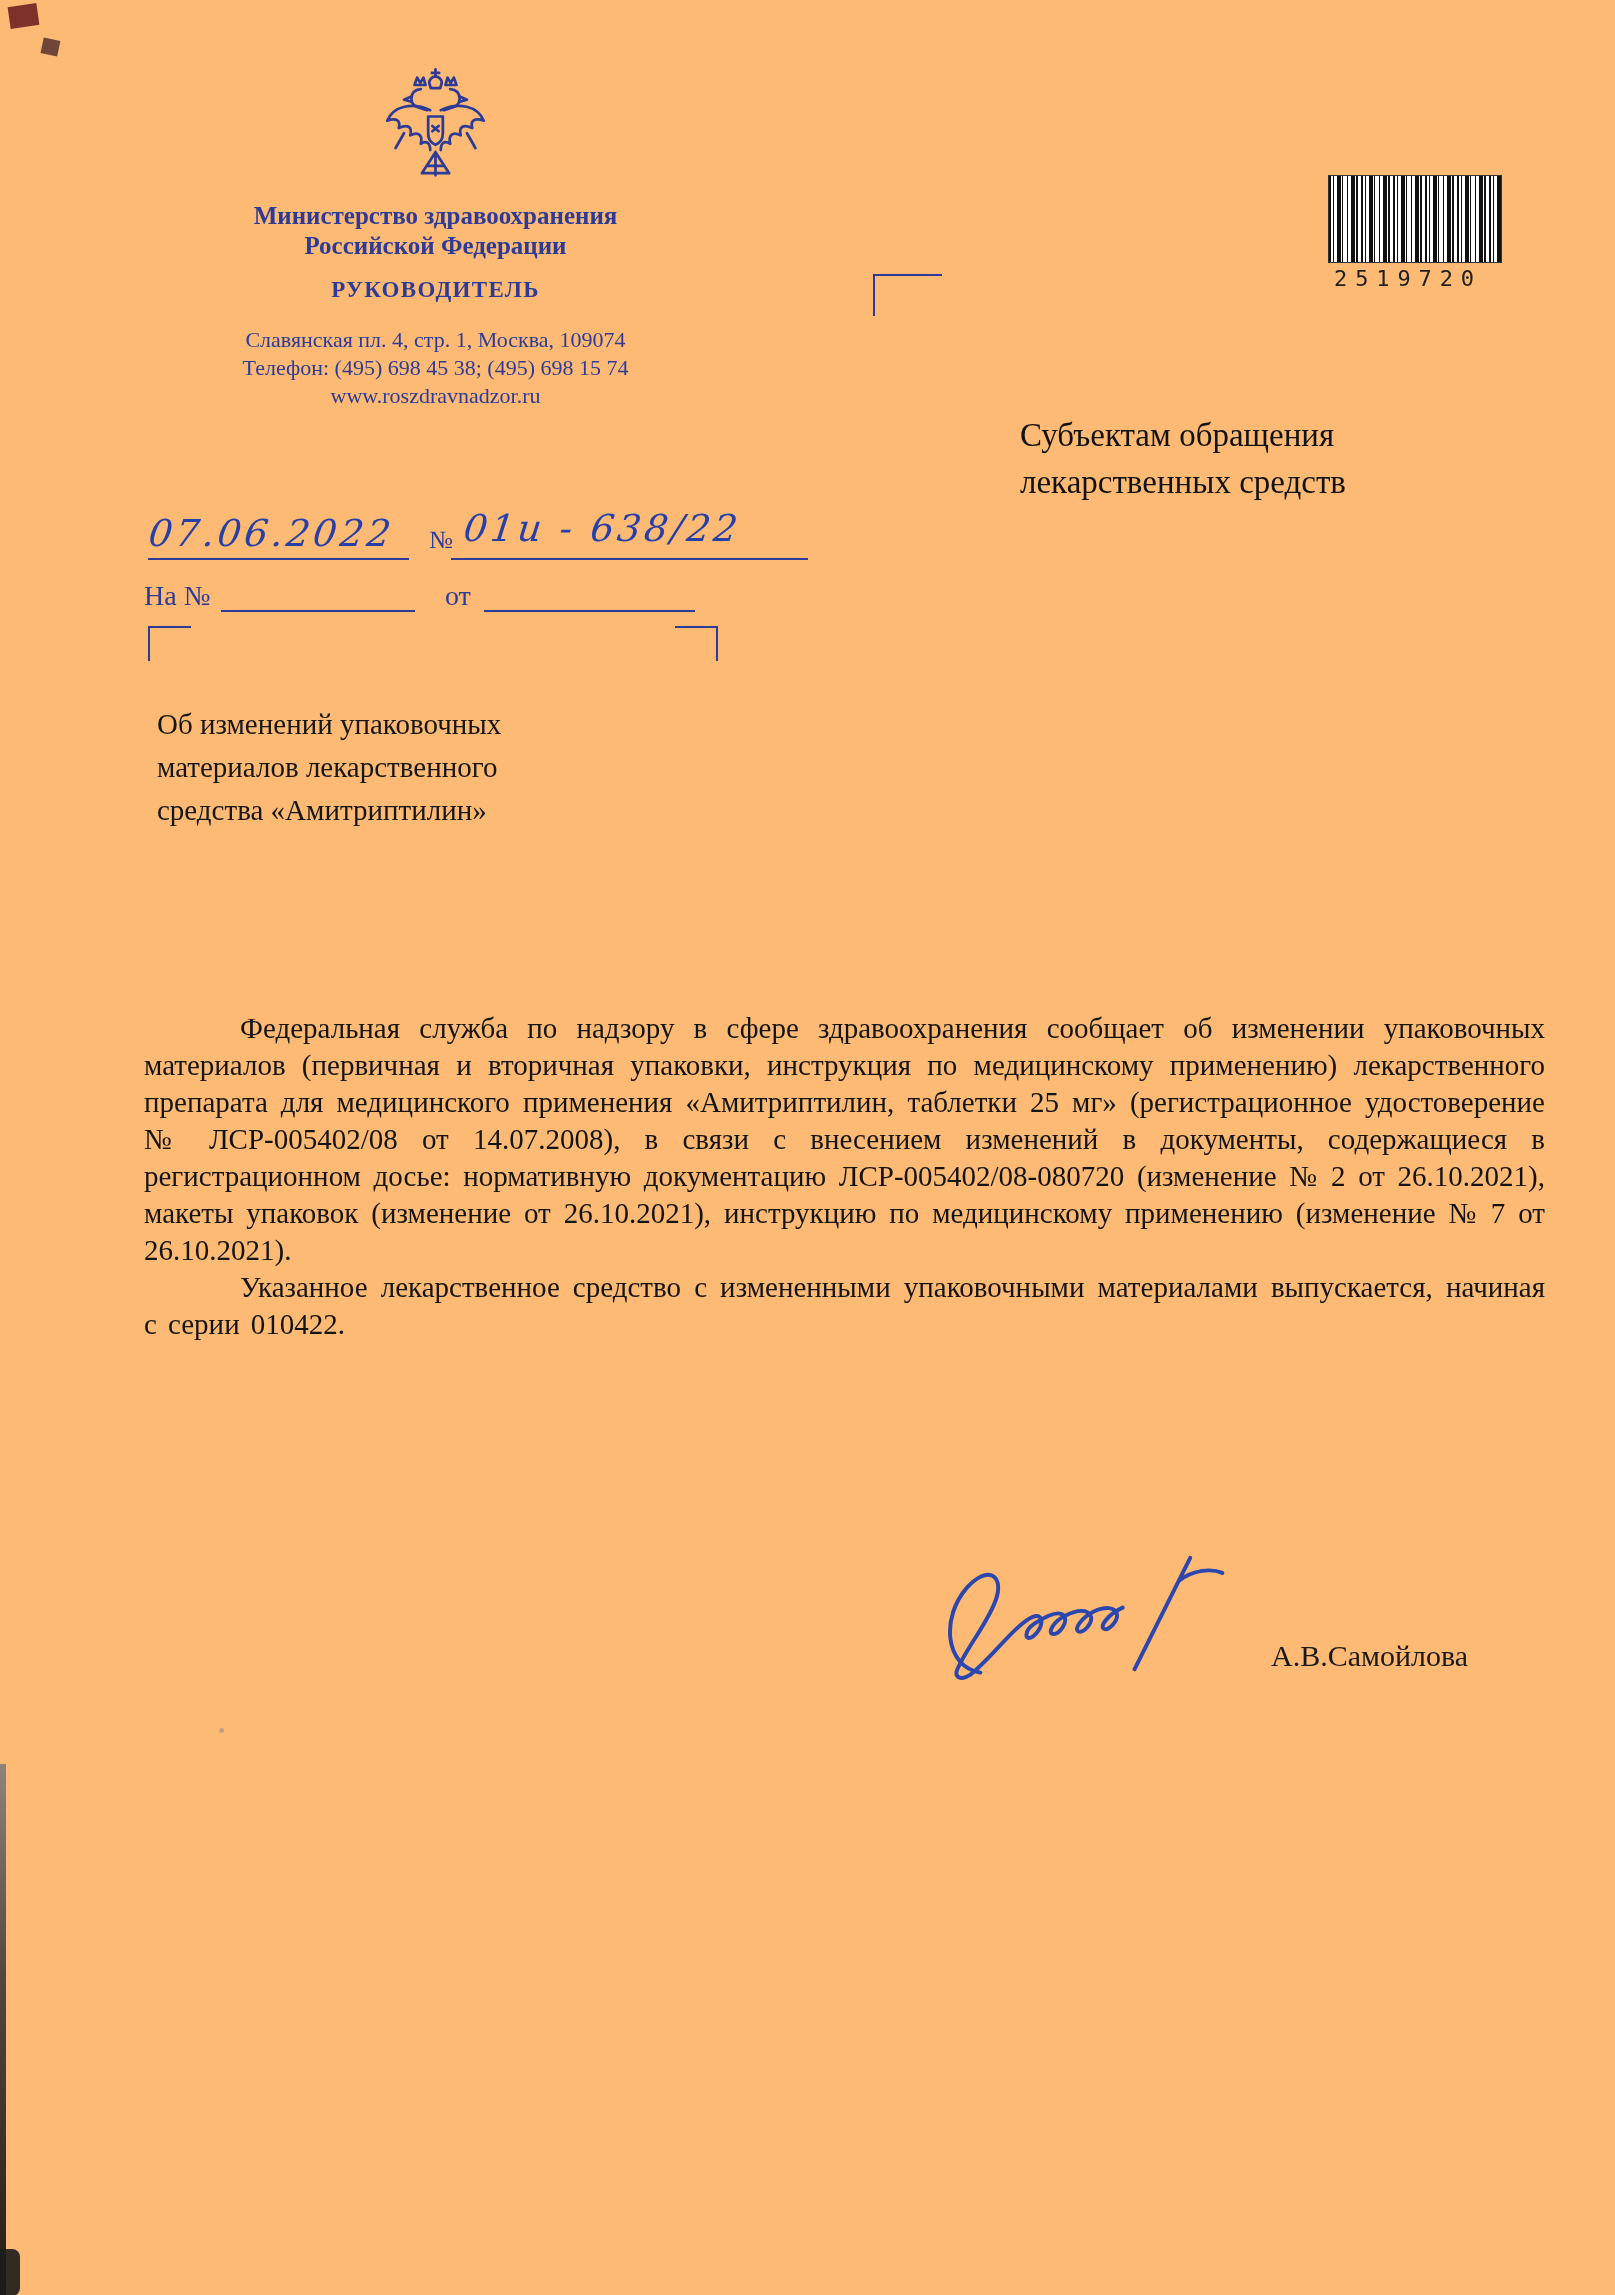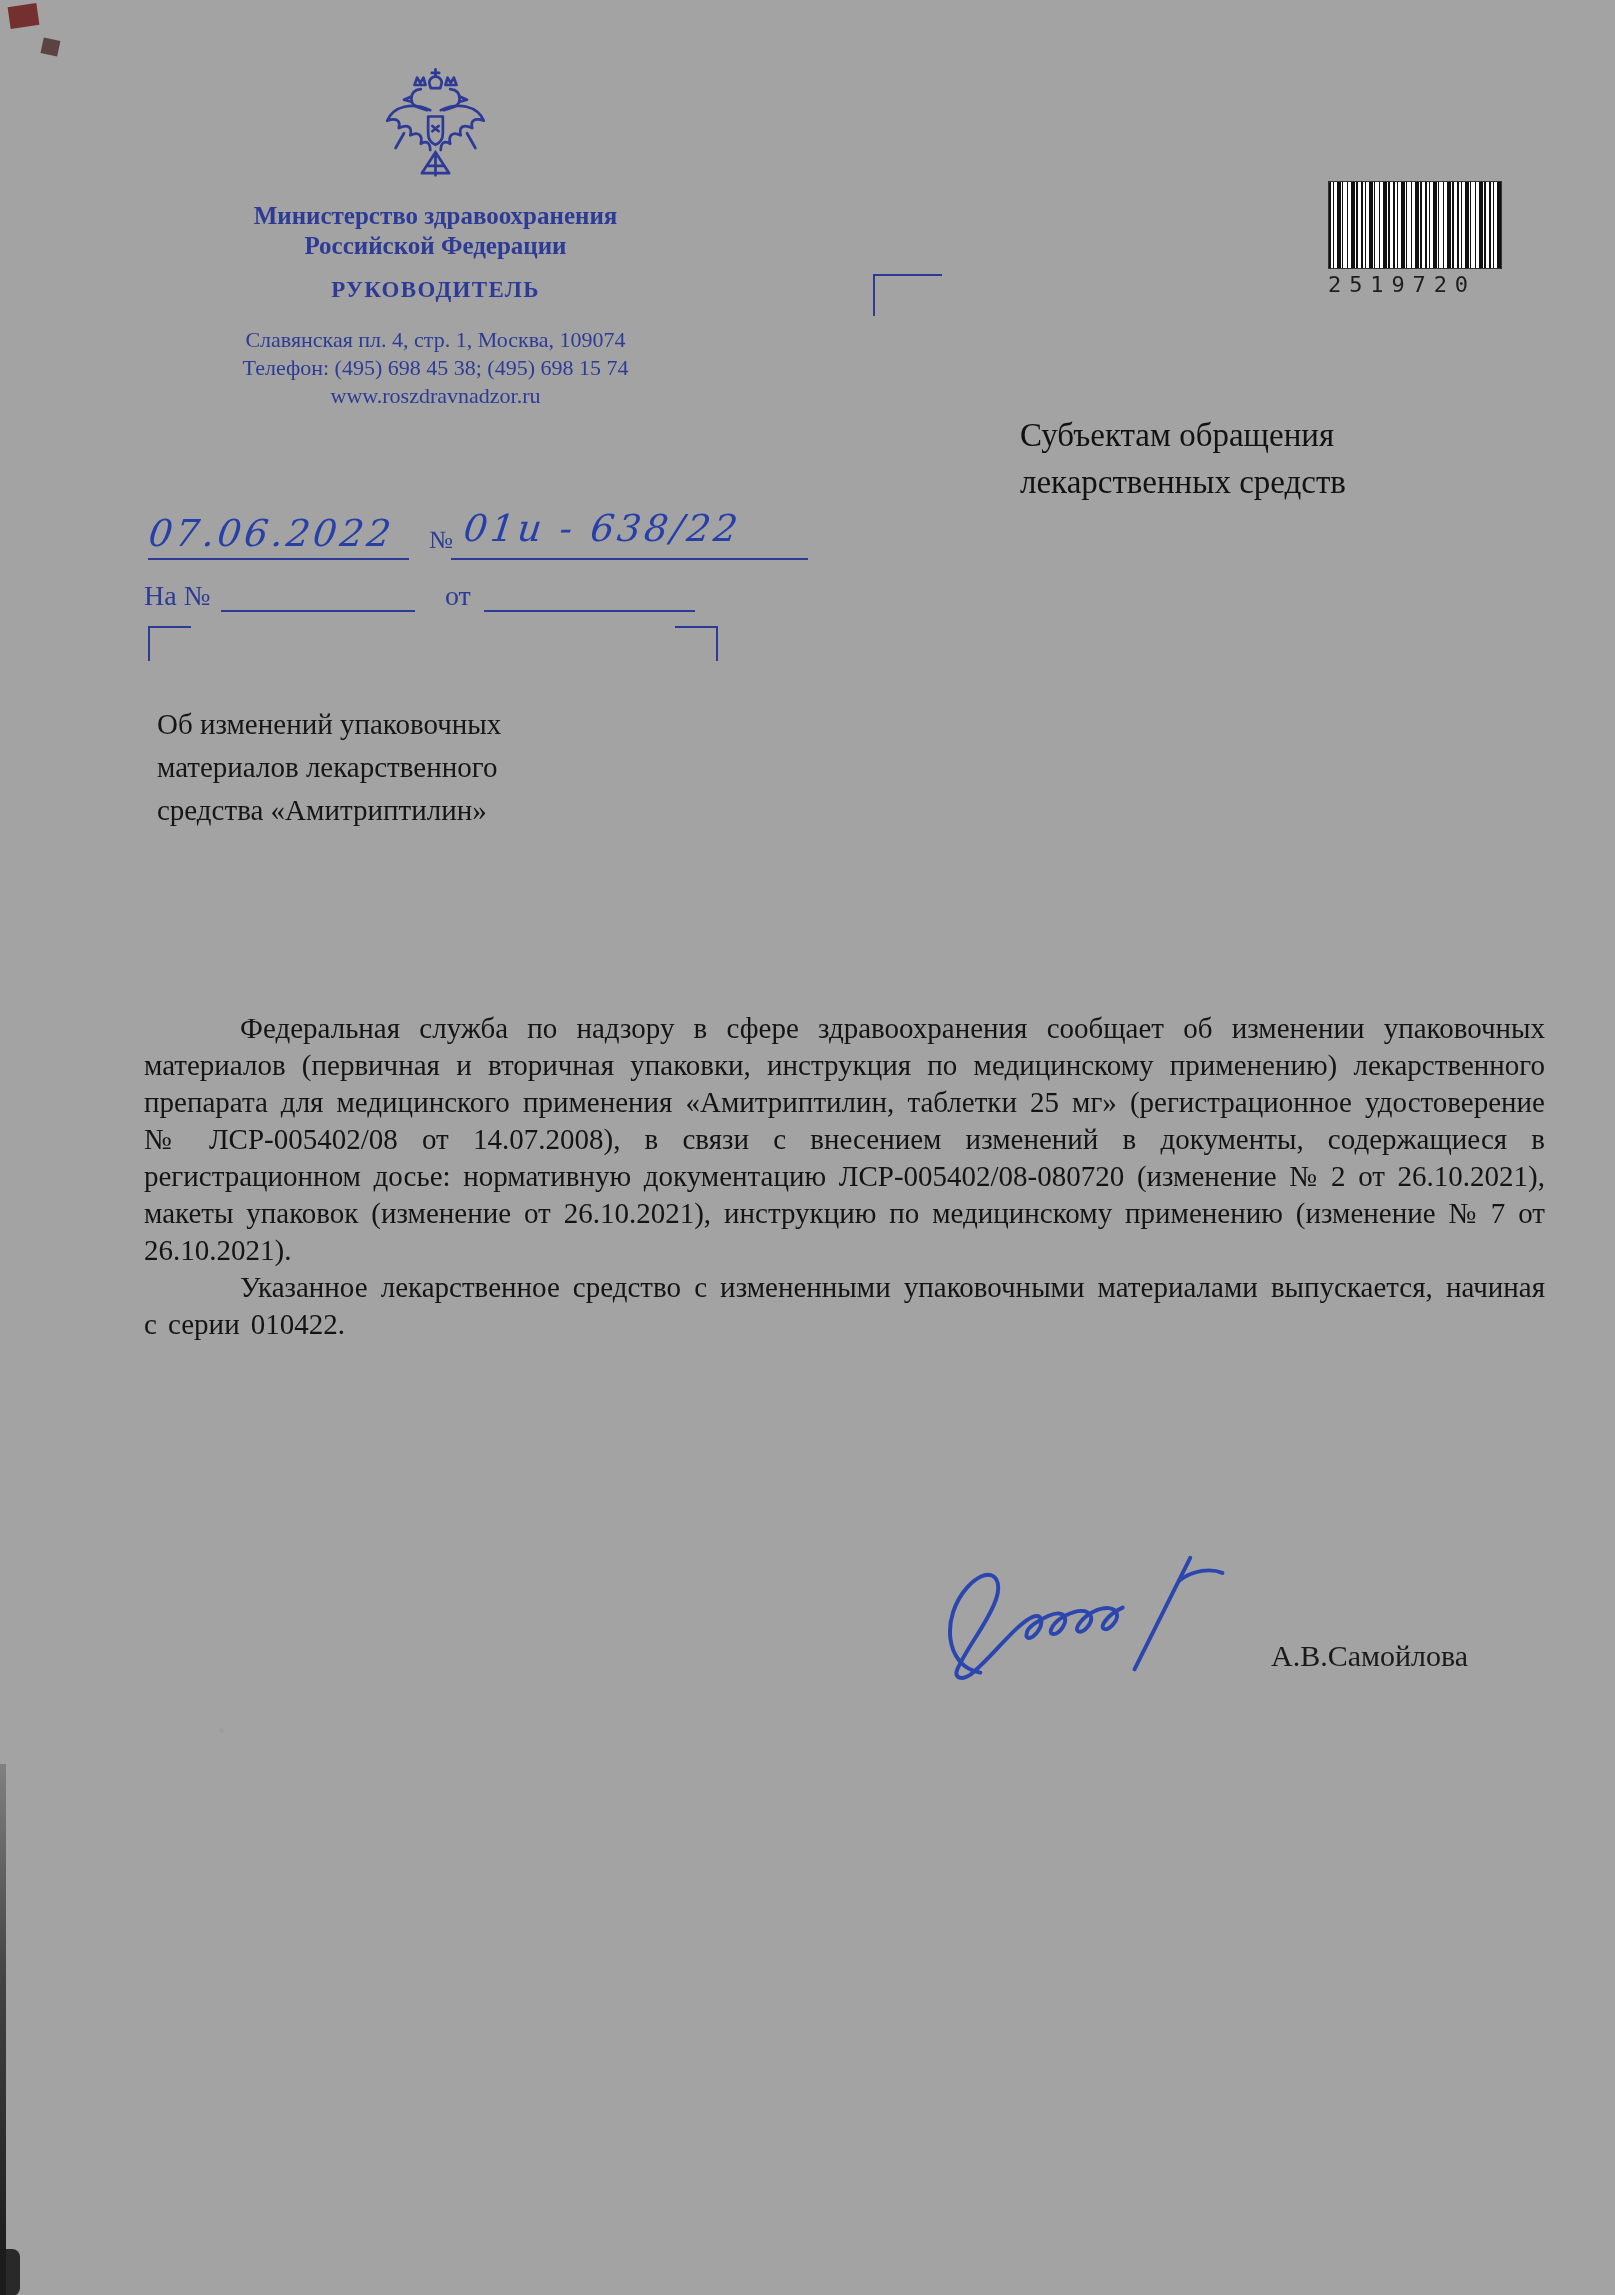--- a/index.html
+++ b/index.html
@@ -1,21 +1,21 @@
 <!DOCTYPE html>
 <html style="font-size:10.5px"><head>
 <meta charset="utf-8">
 <style>
   * { box-sizing: border-box; margin: 0; padding: 0; }
   body { margin: 0; background: #d9d9d9; }
   .page {
     position: relative;
     width: 1616px;
     height: 2295px;
-    background: #a3a3a3;
+    background: #fdba74;
     overflow: hidden;
     font-family: "Liberation Serif", "DejaVu Serif", serif;
   }
 
   
   .letterhead {
     position: absolute;
     left: 121px; top: 66px; width: 629px;
     text-align: center;
     color: #2d3b96;
@@ -53,21 +53,21 @@
   
   .corner-top { position: absolute; left: 873px; top: 274px; width: 69px; height: 42px;
     border-top: 2px solid #2d3b96; border-left: 2px solid #2d3b96; }
   .corner-addr-left { position: absolute; left: 148px; top: 626px; width: 43px; height: 35px;
     border-top: 2px solid #2d3b96; border-left: 2px solid #2d3b96; }
   .corner-addr-right { position: absolute; left: 675px; top: 626px; width: 43px; height: 35px;
     border-top: 2px solid #2d3b96; border-right: 2px solid #2d3b96; }
 
   
   .addressee { position: absolute; left: 1020px; top: 412px; font-size: 33px; line-height: 47px; color: #121212; }
-  .barcode { position: absolute; left: 1328px; top: 181px; width: 146px; }
+  .barcode { position: absolute; left: 1328px; top: 175px; width: 160px; }
   .barcode-bars {
     width: 174px; height: 88px; background:
       repeating-linear-gradient(90deg,
         #101010 0 2px,  #ffffff 2px 3.9px,
         #101010 3.9px 5.2px, #ffffff 5.2px 8.5px,
         #101010 8.5px 11.8px, #ffffff 11.8px 13px,
         #101010 13px 14.4px, #ffffff 14.4px 17.7px,
         #101010 17.7px 19px, #ffffff 19px 21.6px,
         #101010 21.6px 25.6px, #ffffff 25.6px 27.5px,
         #101010 27.5px 29px, #ffffff 29px 32px);

